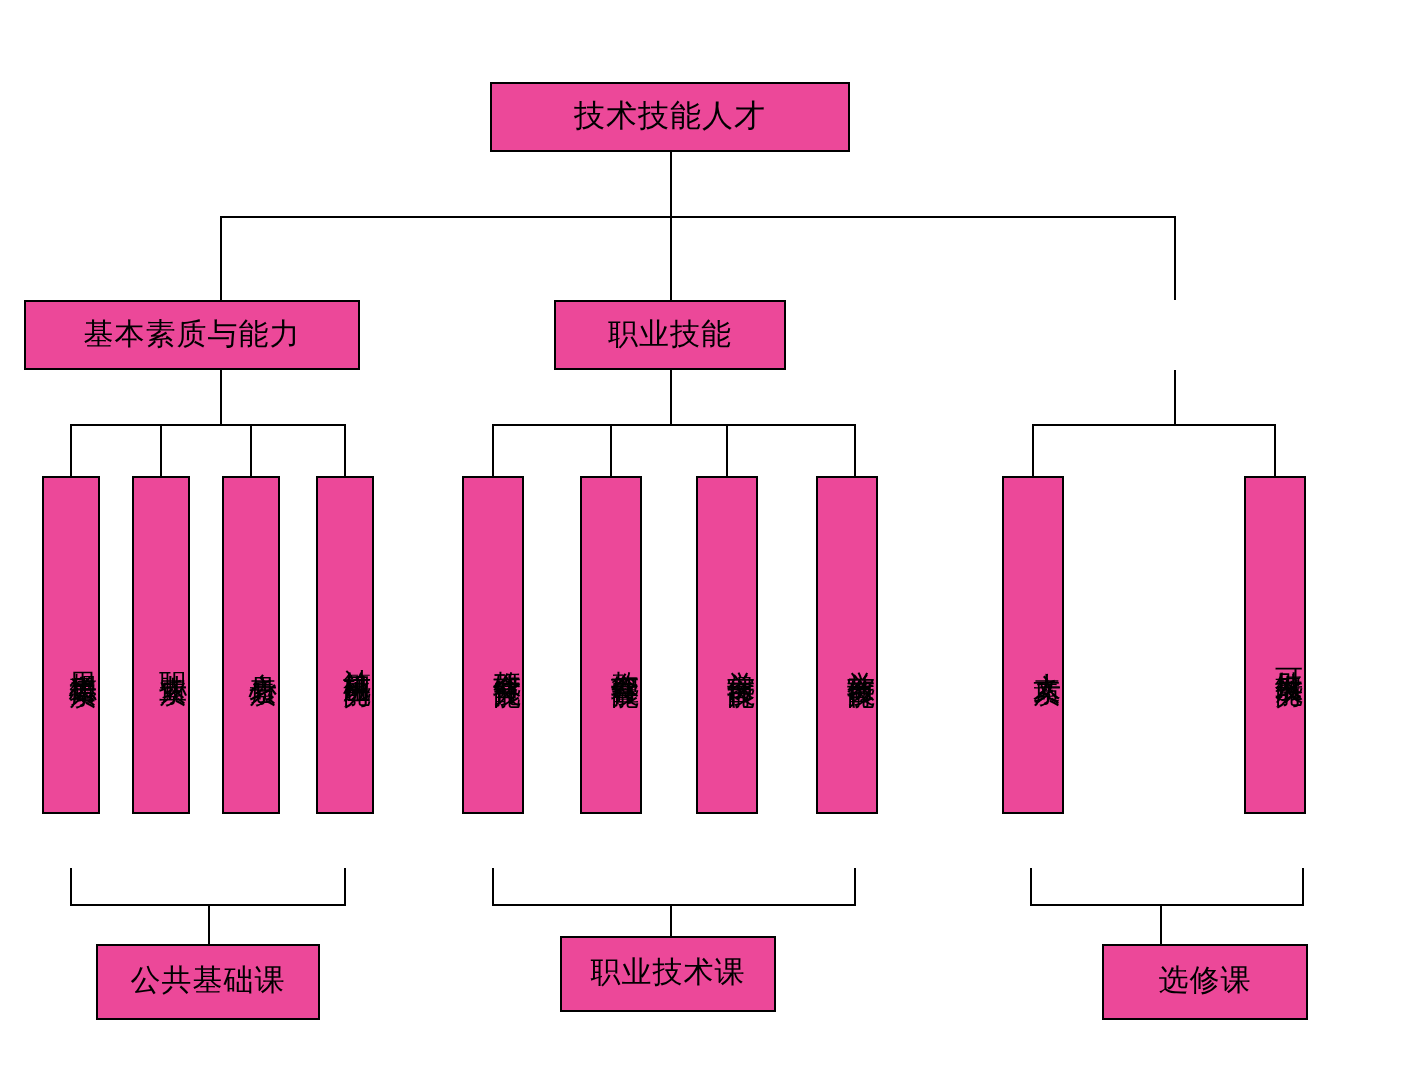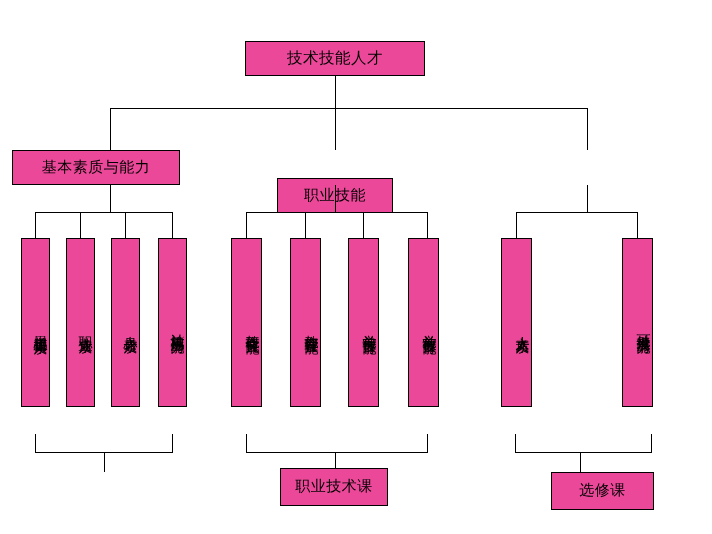--- a/index.html
+++ b/index.html
@@ -74,21 +74,21 @@
 
   <div class="ln hz" style="left:110px; top:108px; width:478px;"></div>
 
   <div class="ln vt" style="left:110px; top:108px; height:42px;"></div>
   <div class="ln vt" style="left:335px; top:108px; height:42px;"></div>
   <div class="ln vt" style="left:587px; top:108px; height:42px;"></div>
 
   <div class="node h" style="left:12px; top:150px; width:168px; height:35px;">
     <span>基本素质与能力</span>
   </div>
-  <div class="node h" style="left:277px; top:150px; width:116px; height:35px;margin-top:28px;">
+  <div class="node h" style="left:277px; top:150px; width:116px; height:35px;">
     <span>职业技能</span>
   </div>
 
   <div class="ln vt" style="left:110px; top:185px; height:27px;"></div>
   <div class="ln hz" style="left:35px; top:212px; width:138px;"></div>
   <div class="ln vt" style="left:35px; top:212px; height:26px;"></div>
   <div class="ln vt" style="left:80px; top:212px; height:26px;"></div>
   <div class="ln vt" style="left:125px; top:212px; height:26px;"></div>
   <div class="ln vt" style="left:172px; top:212px; height:26px;"></div>
 
@@ -103,20 +103,23 @@
   </div>
   <div class="node v" style="left:158px; top:238px; width:29px; height:169px;">
     <span class="vtext">计算机应用能力</span>
   </div>
 
   <div class="ln vt" style="left:35px; top:434px; height:18px;"></div>
   <div class="ln vt" style="left:172px; top:434px; height:18px;"></div>
   <div class="ln hz" style="left:35px; top:452px; width:138px;"></div>
   <div class="ln vt" style="left:104px; top:452px; height:20px;"></div>
 
+  <div class="node course" style="left:48px; top:472px; width:112px; height:38px;">
+    <span>公共基础课</span>
+  </div>
 
   <div class="ln vt" style="left:335px; top:185px; height:27px;"></div>
   <div class="ln hz" style="left:246px; top:212px; width:182px;"></div>
   <div class="ln vt" style="left:246px; top:212px; height:26px;"></div>
   <div class="ln vt" style="left:305px; top:212px; height:26px;"></div>
   <div class="ln vt" style="left:363px; top:212px; height:26px;"></div>
   <div class="ln vt" style="left:427px; top:212px; height:26px;"></div>
 
   <div class="node v" style="left:231px; top:238px; width:31px; height:169px;">
     <span class="vtext">教育研究技能</span>

